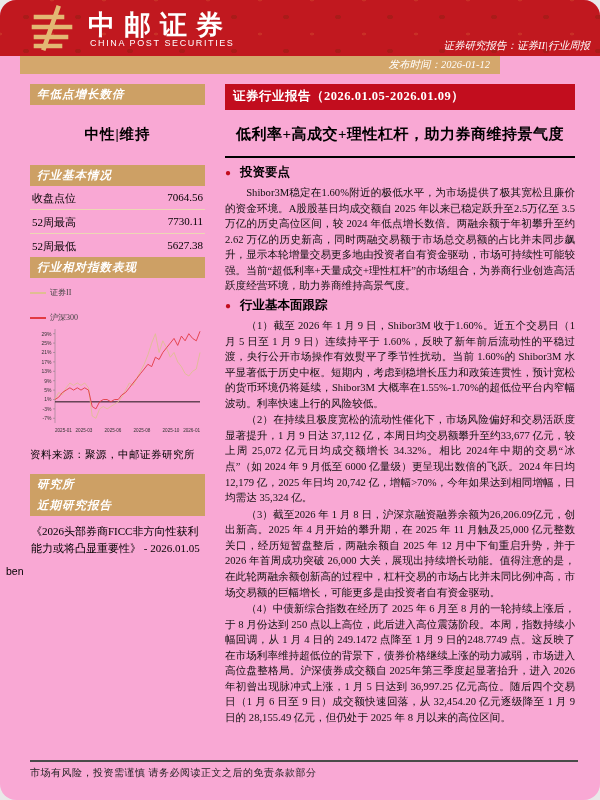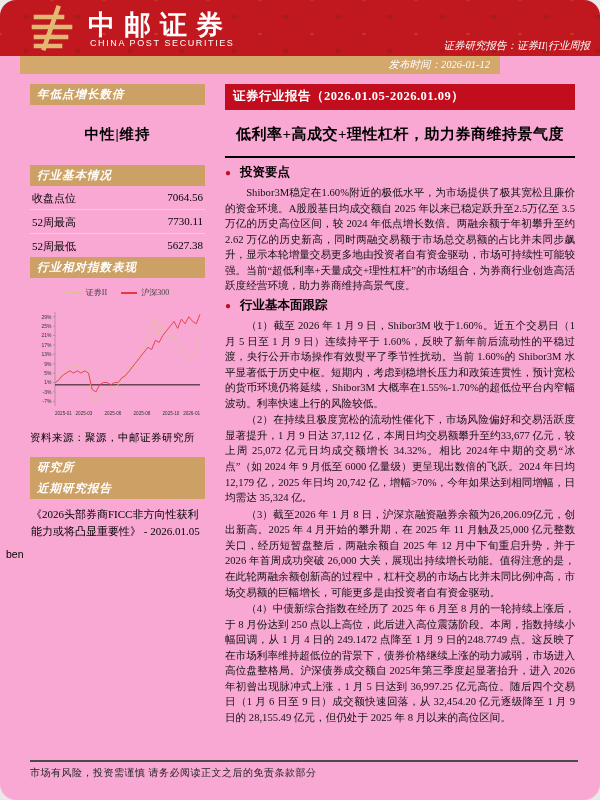--- a/index.html
+++ b/index.html
@@ -23,21 +23,21 @@
   
   .sidebar { position:absolute; left:30px; top:84px; width:175px; }
   .side-header { background:#cda065; color:#fff; font-weight:bold; font-size:11.5px;
     padding:3px 7px; font-style:italic; letter-spacing:1px; }
   .rating { text-align:center; font-size:14.5px; font-weight:bold; margin:20px 0 21px; letter-spacing:1px; }
   .basics { margin-bottom:0; }
   .basics-row { display:flex; justify-content:space-between; font-size:11px; padding:4.5px 2px 3.5px;
     border-bottom:1px solid #ecd7b4; }
   .basics-row:last-child { border-bottom:none; }
   .chart-block { padding:6px 0 2px; }
-  .legend { display:flex; justify-content:center; gap:14px; font-size:8px; color:#444; margin:3px 0 9px; }
+  .legend { display:flex; justify-content:center; gap:14px; font-size:8px; color:#444; margin:3px 0 1px;flex-direction:column; }
   .legend-item { display:flex; align-items:center; gap:4px; }
   .sw { width:16px; height:2px; }
   .chart-svg { width:175px; height:115px; display:block; }
   .source { font-size:10.5px; margin:7px 0 12px; letter-spacing:.5px; }
   .inst-lines { font-size:10.5px; line-height:1.65; padding:5px 1px 8px; font-family:"Liberation Sans",sans-serif; }
   .recent-text { font-size:11px; line-height:1.55; padding:7px 1px 0; }
   .stray { font-size:10.5px; font-family:"Liberation Sans",sans-serif; margin:8px 0 0 -24px; }
 
   
   .main { position:absolute; left:225px; top:84px; width:350px; }

